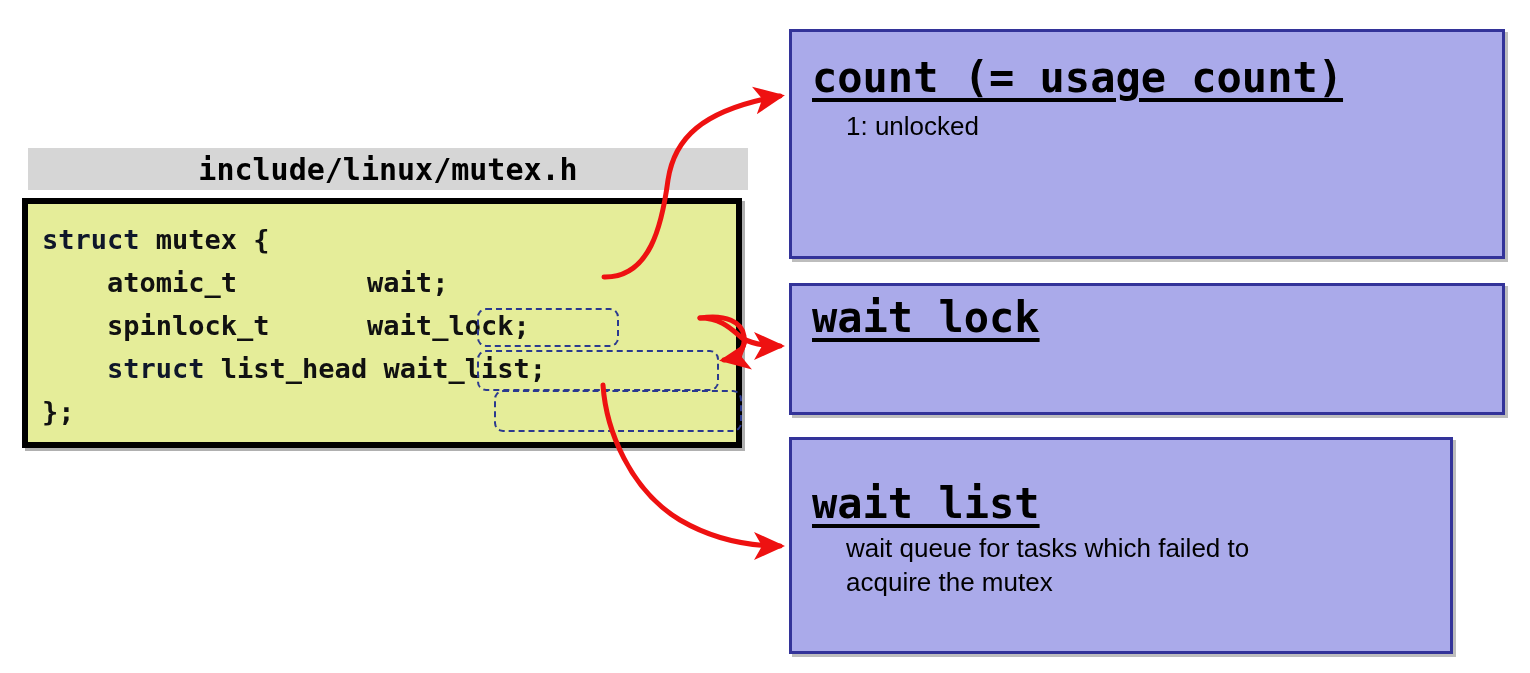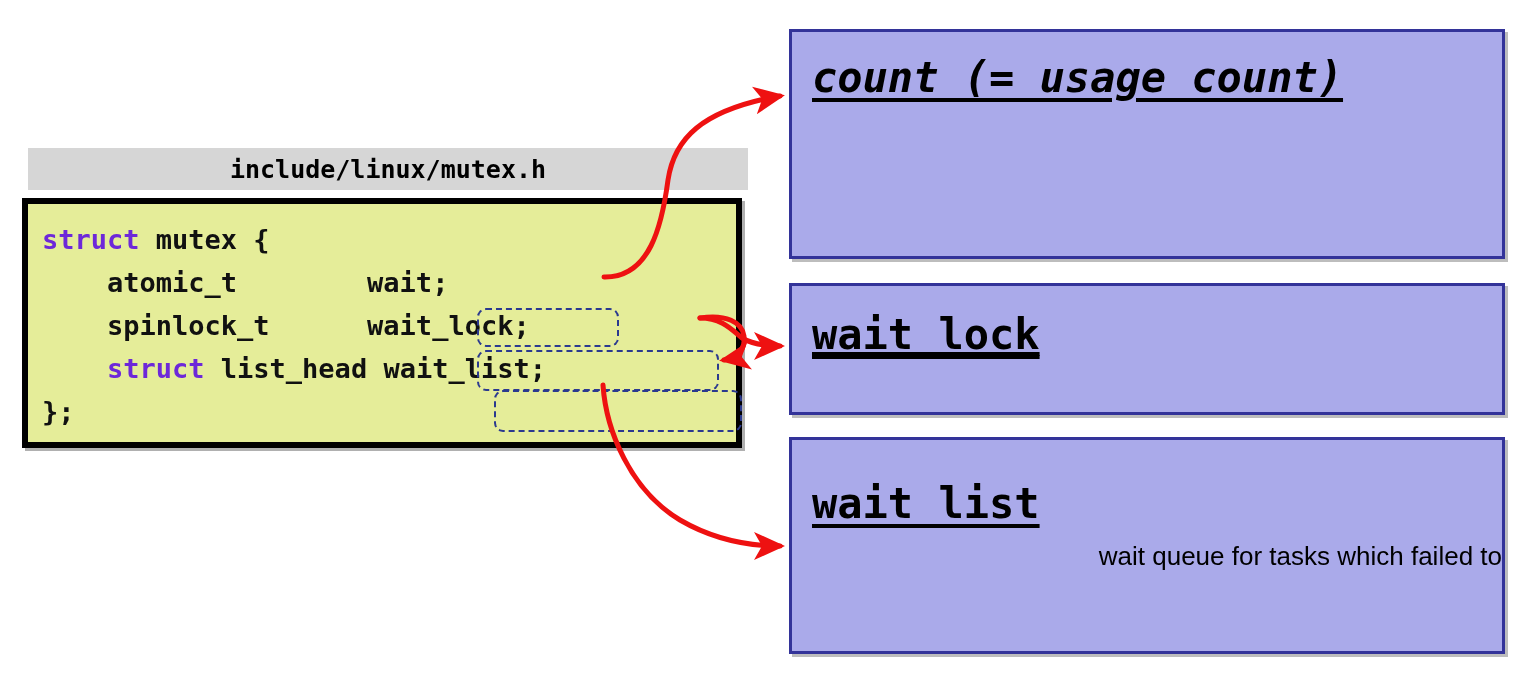--- a/index.html
+++ b/index.html
@@ -34,21 +34,21 @@
     width: 720px;
     height: 42px;
     background: #d6d6d6;
     display: flex;
     align-items: center;
     justify-content: center;
   }
   #code-header .hdr-text {
     font-family: "DejaVu Sans Mono", "Liberation Mono", monospace;
     font-weight: bold;
-    font-size: 25px;
+    font-size: 30px;
     color: #000000;
     letter-spacing: 0px;
     white-space: pre;
   }
   #code-box {
     position: absolute;
     left: 0px;
     top: 50px;
     width: 720px;
     height: 250px;
@@ -61,21 +61,21 @@
     position: absolute;
     left: 14px;
     top: 14px;
     font-family: "DejaVu Sans Mono", "Liberation Mono", monospace;
     font-weight: bold;
     font-size: 27px;
     line-height: 43px;
     color: #111111;
     white-space: pre;
   }
-  .kw { color: #6d28d9; margin-top: 42px; }
+  .kw { color: #0f172a; margin-top: 42px; }
 
   
   .field-box {
     position: absolute;
     border: 2px dashed #2b3a8f;
     border-radius: 9px;
     box-sizing: border-box;
     background: transparent;
   }
   #fb-count     { left: 449px; top: 104px; width: 142px; height: 39px; }
@@ -85,45 +85,45 @@
   
   .info-box {
     position: absolute;
     background: #aaaaea;
     border: 3px solid #333399;
     box-sizing: border-box;
     box-shadow: 3px 3px 0 0 rgba(90,90,90,0.4);
   }
   #box-count { left: 789px; top: 29px;  width: 716px; height: 230px; }
   #box-lock  { left: 789px; top: 283px; width: 716px; height: 132px; }
-  #box-list  { left: 789px; top: 437px; width: 716px; height: 217px; }
+  #box-list  { left: 789px; top: 437px; width: 664px; height: 217px; }
 
   .info-title {
     font-family: "DejaVu Sans Mono", "Liberation Mono", monospace;
     font-weight: bold;
     font-size: 42px;
     color: #000000;
     text-decoration: underline;
     text-underline-offset: 6px;
     white-space: pre;
     line-height: 1.12;
   }
   .info-line {
     font-family: "Liberation Sans", sans-serif;
     font-size: 26px;
     color: #000000;
     line-height: 34px;
     white-space: pre;
   }
   .info-body { margin-left: 34px; margin-top: 8px; }
 
-  #box-count .pad { padding: 22px 0 0 20px; font-style: italic; }
-  #box-lock  .pad { padding: 25px 0 0 20px; text-decoration: underline; }
+  #box-count .pad { padding: 22px 0 0 20px; }
+  #box-lock  .pad { padding: 8px 0 0 20px; }
   #box-list  .pad { padding: 40px 0 0 20px; }
-  #box-list .info-body { margin-top: 12px; text-align: right; }
+  #box-list .info-body { margin-top: 4px; }
 
   
   #arrows {
     position: absolute;
     left: 0; top: 0;
     width: 1530px;
     height: 673px;
     pointer-events: none;
   }
 </style>
@@ -148,35 +148,37 @@
       <div class="field-box" id="fb-count"></div>
       <div class="field-box" id="fb-waitlock"></div>
       <div class="field-box" id="fb-waitlist"></div>
     </div>
   </div>
 
   <div class="info-box" id="box-count">
     <div class="pad">
       <div class="info-title">count (= usage count)</div>
       <div class="info-body">
+        <div class="info-line">1: unlocked</div>
       </div>
     </div>
   </div>
 
   <div class="info-box" id="box-lock">
     <div class="pad">
       <div class="info-title">wait_lock</div>
     </div>
   </div>
 
   <div class="info-box" id="box-list">
     <div class="pad">
       <div class="info-title">wait_list</div>
       <div class="info-body">
         <div class="info-line">wait queue for tasks which failed to</div>
+        <div class="info-line">acquire the mutex</div>
       </div>
     </div>
   </div>
 
   <svg id="arrows" viewBox="0 0 1530 673">
     <defs>
       <marker id="ah" markerWidth="7" markerHeight="7" refX="5.2" refY="3.0" orient="auto" markerUnits="strokeWidth">
         <path d="M0,0.2 L6.2,3.0 L0,5.8 L1.6,3.0 Z" fill="#ee1111"></path>
       </marker>
     </defs>

